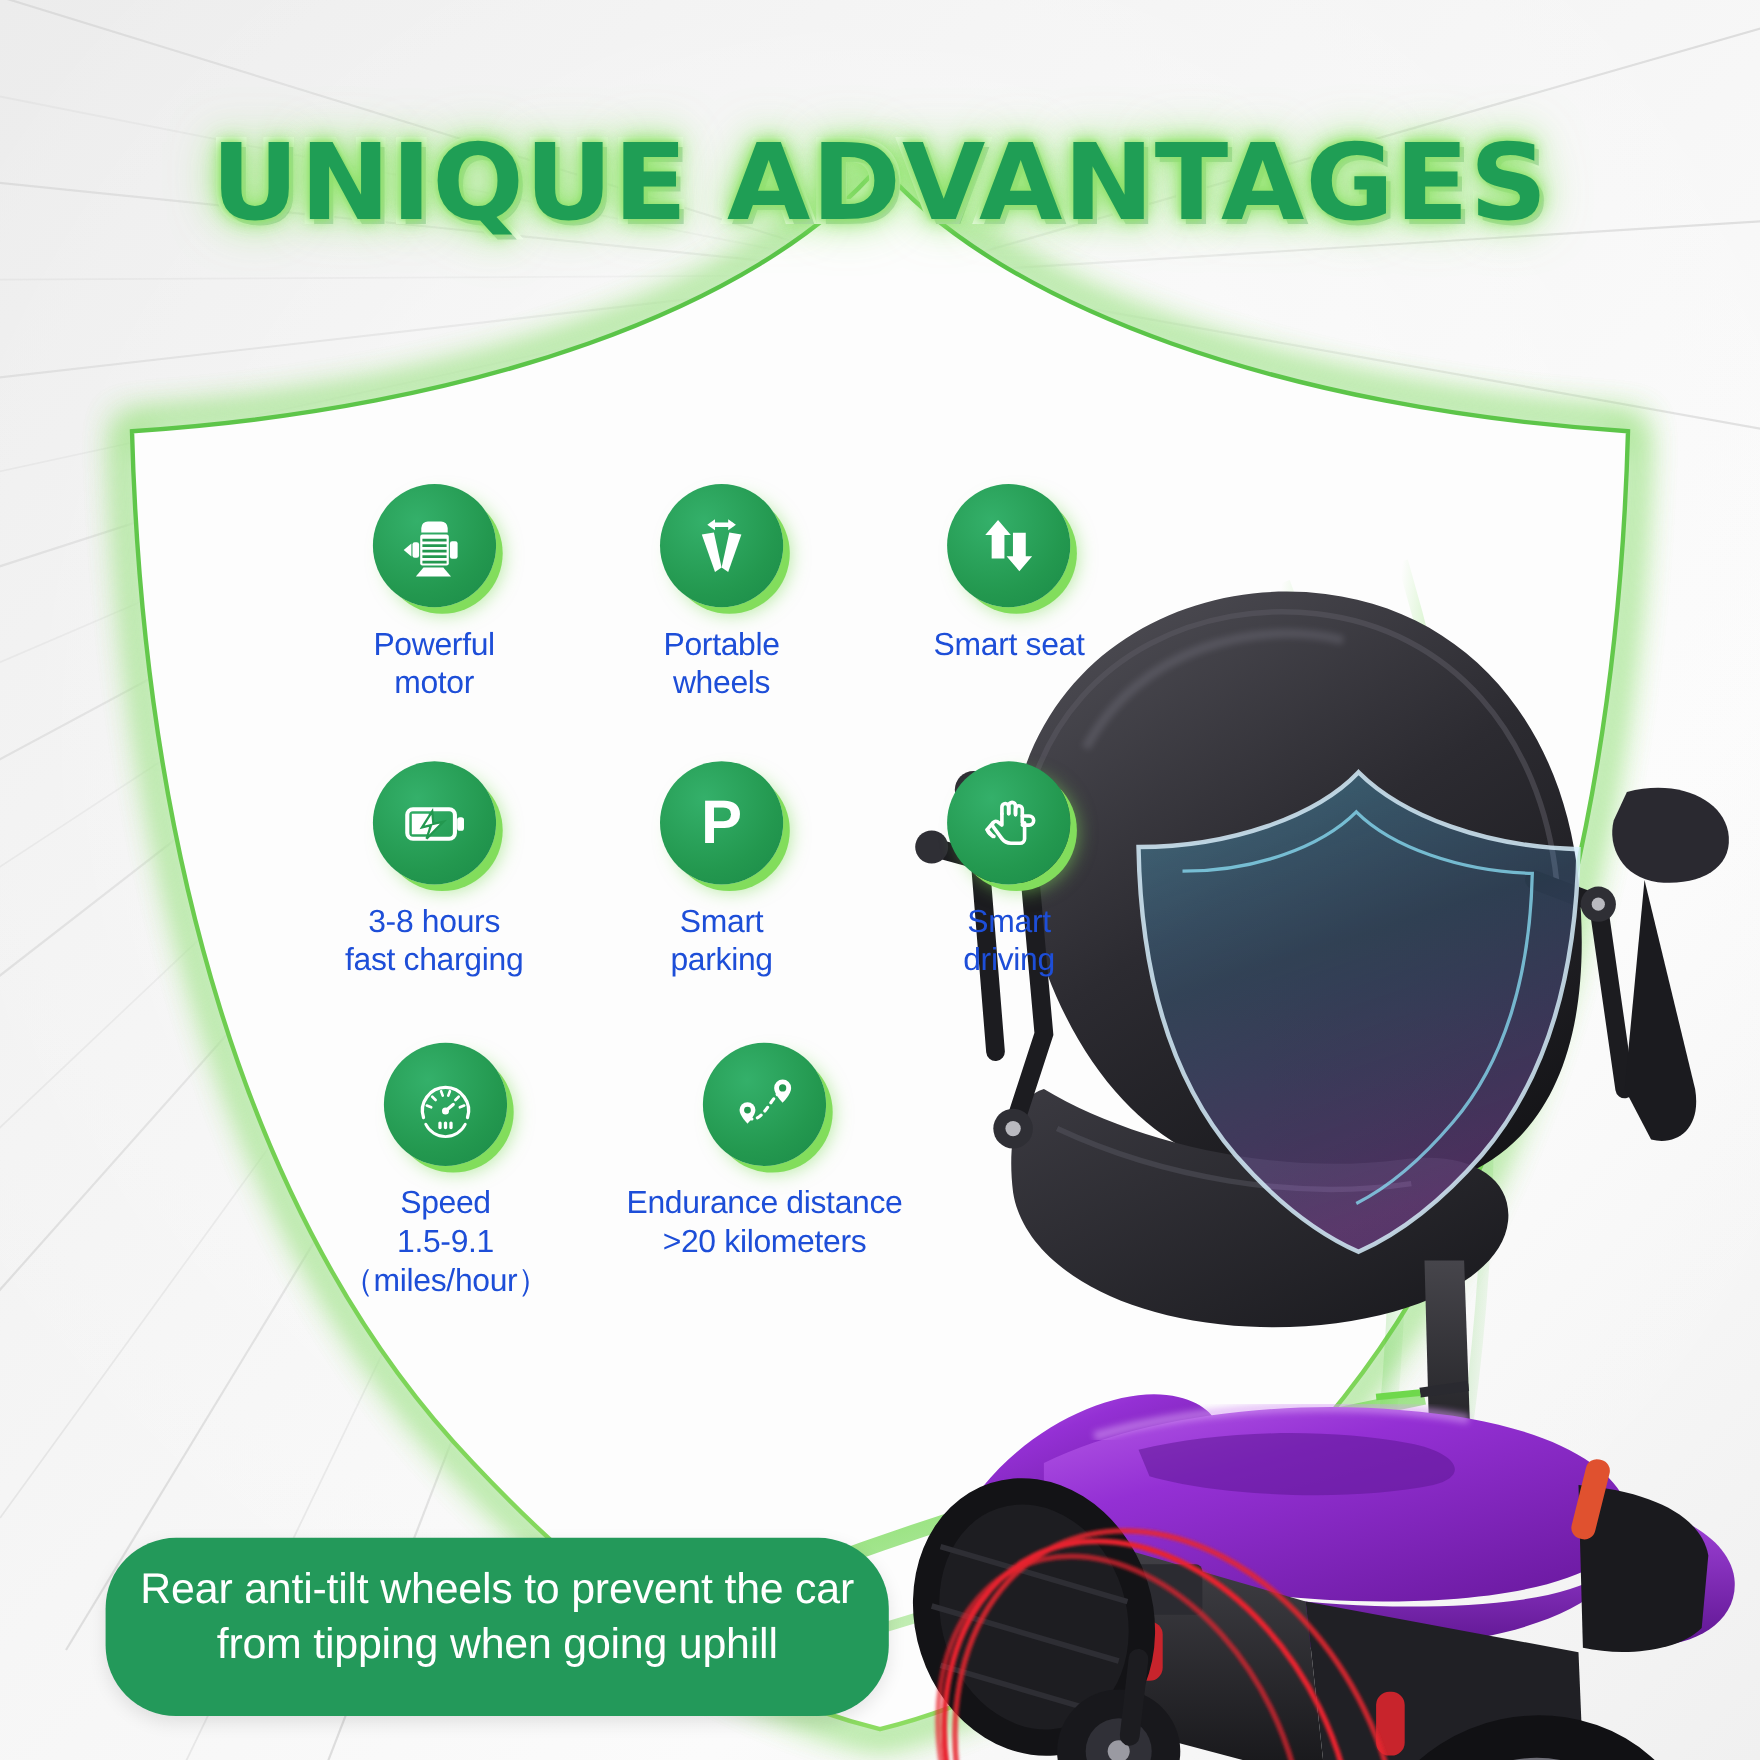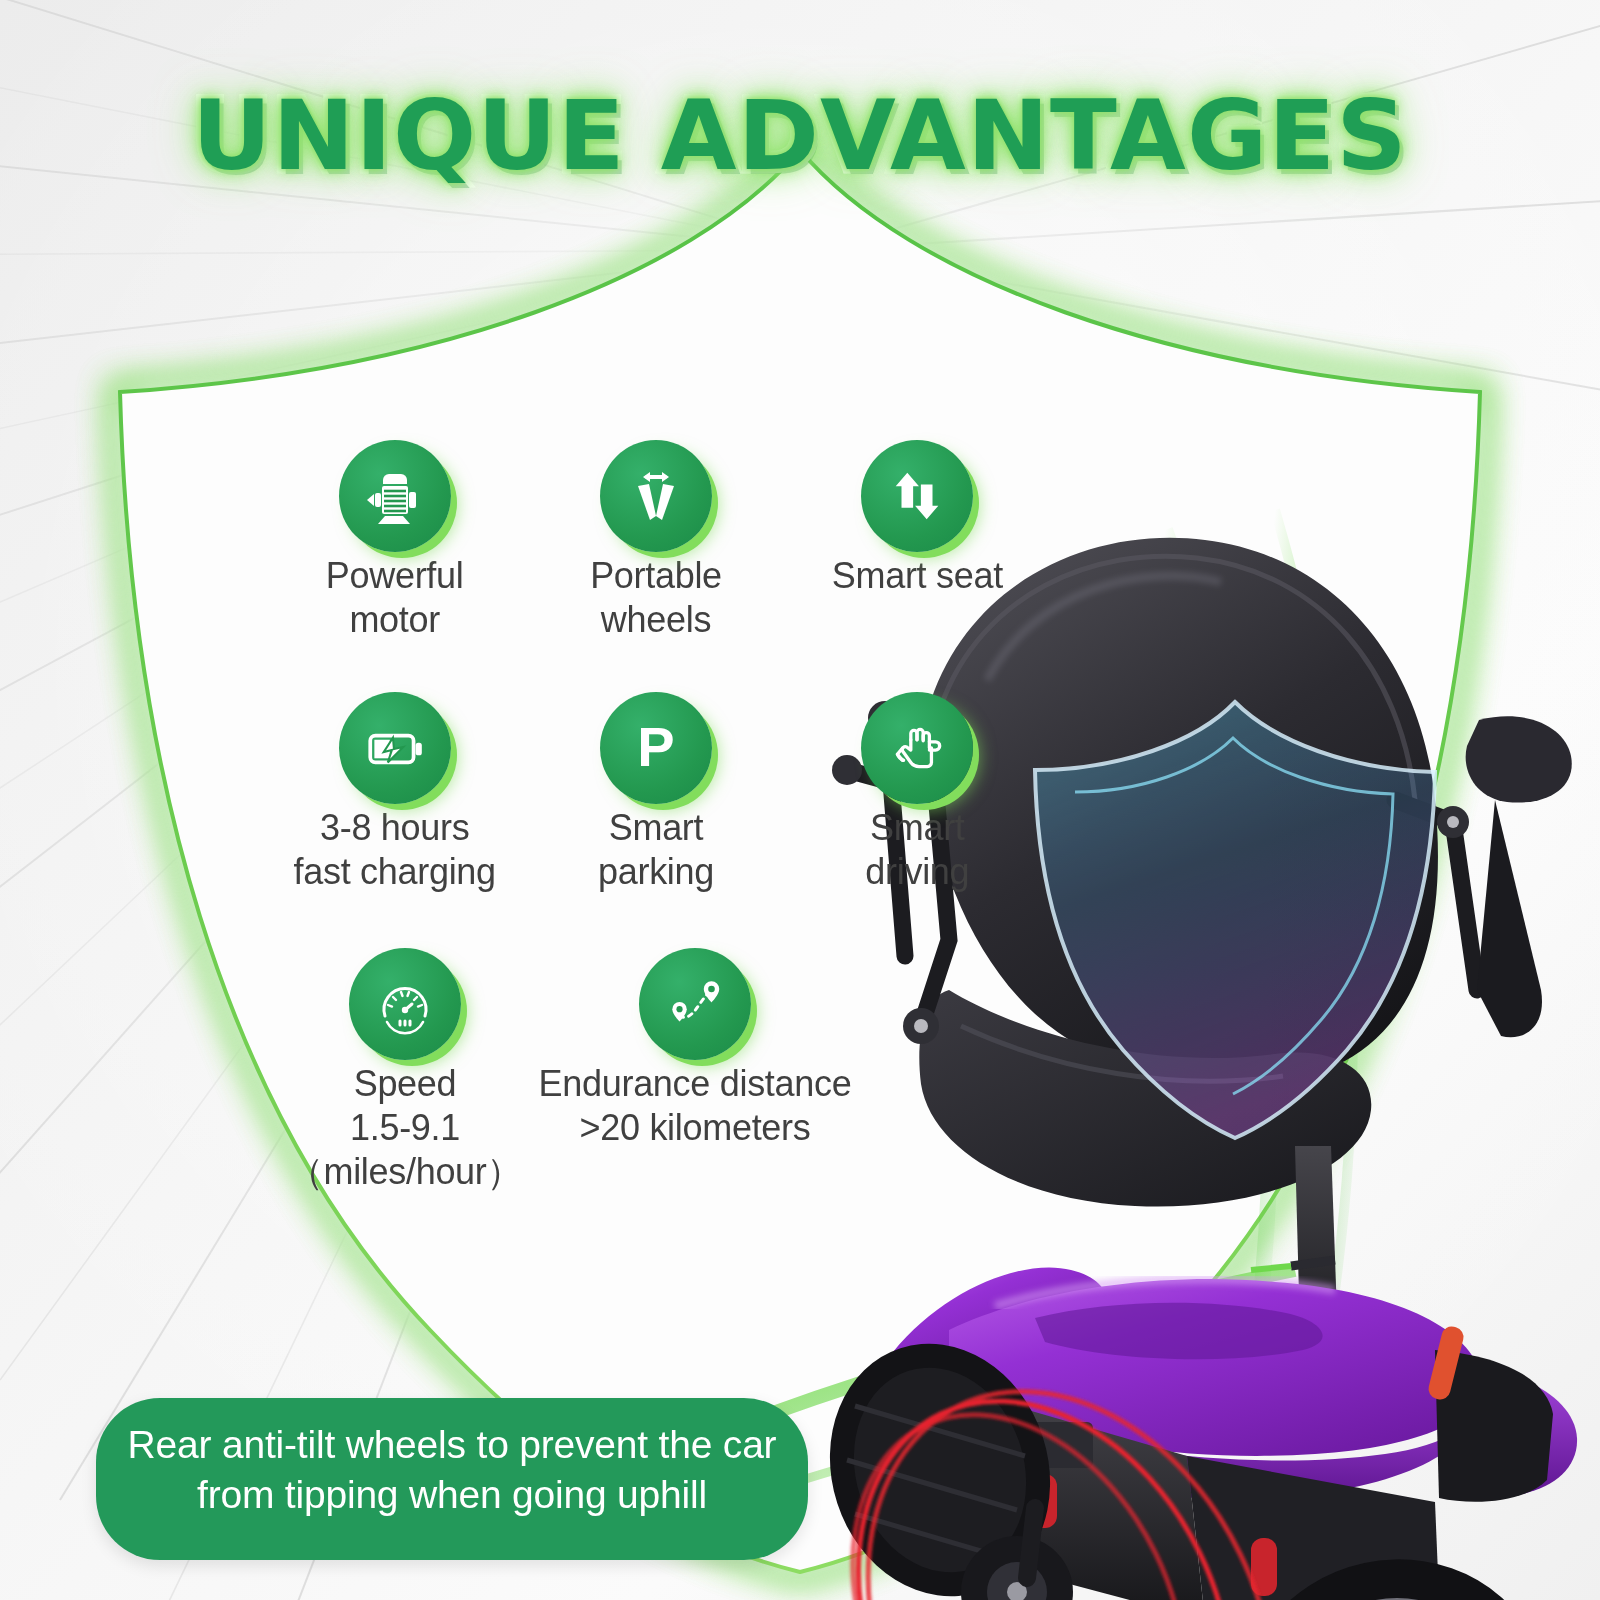--- a/index.html
+++ b/index.html
@@ -12,21 +12,21 @@
   }
 
   
   #bg { position:absolute; inset:0; z-index:0; }
 
   
   #shield-layer { position:absolute; inset:0; z-index:1; }
 
   
   .title-wrap{
-    position:absolute; top:80px; left:0; width:1600px;
+    position:absolute; top:110px; left:0; width:1600px;
     text-align:center; z-index:6;
   }
   .title{
     display:inline-block;
     font-family:"DejaVu Sans", sans-serif;
     font-size:96px;
     font-weight:bold;
     letter-spacing:1px;
     color:#1f9e55;
     transform:scaleX(1.02);
@@ -46,22 +46,22 @@
   .fcell{ width:266px; display:flex; flex-direction:column; align-items:center; }
   .badge{
     width:112px; height:112px; border-radius:50%;
     background:radial-gradient(circle at 36% 30%, #34b06a 0%, #23984f 62%, #1b8a47 100%);
     position:relative;
     display:flex; align-items:center; justify-content:center;
     box-shadow: 7px 7px 0 -1px #82dd5c, 9px 9px 16px -2px rgba(130,221,92,.55);
   }
   .badge svg{ display:block; }
   .flabel{
-    margin-top:2px; text-align:center; color:#404040;
-    font-size:36px; line-height:1.22; letter-spacing:-.3px;
+    margin-top:17px; text-align:center; color:#1d4ed8;
+    font-size:29px; line-height:1.22; letter-spacing:-.3px;
     white-space:pre-line;
   }
   .r1 .fcell{ height:248px; }
   .r2 .fcell{ height:252px; }
 
   
   .r1{ margin-left:6px; }
   .r2{ margin-left:6px; margin-top:4px; }
   .r3{ margin-left:22px; margin-top:4px; }
   .r3 .fcell:nth-child(1){ width:250px; }

